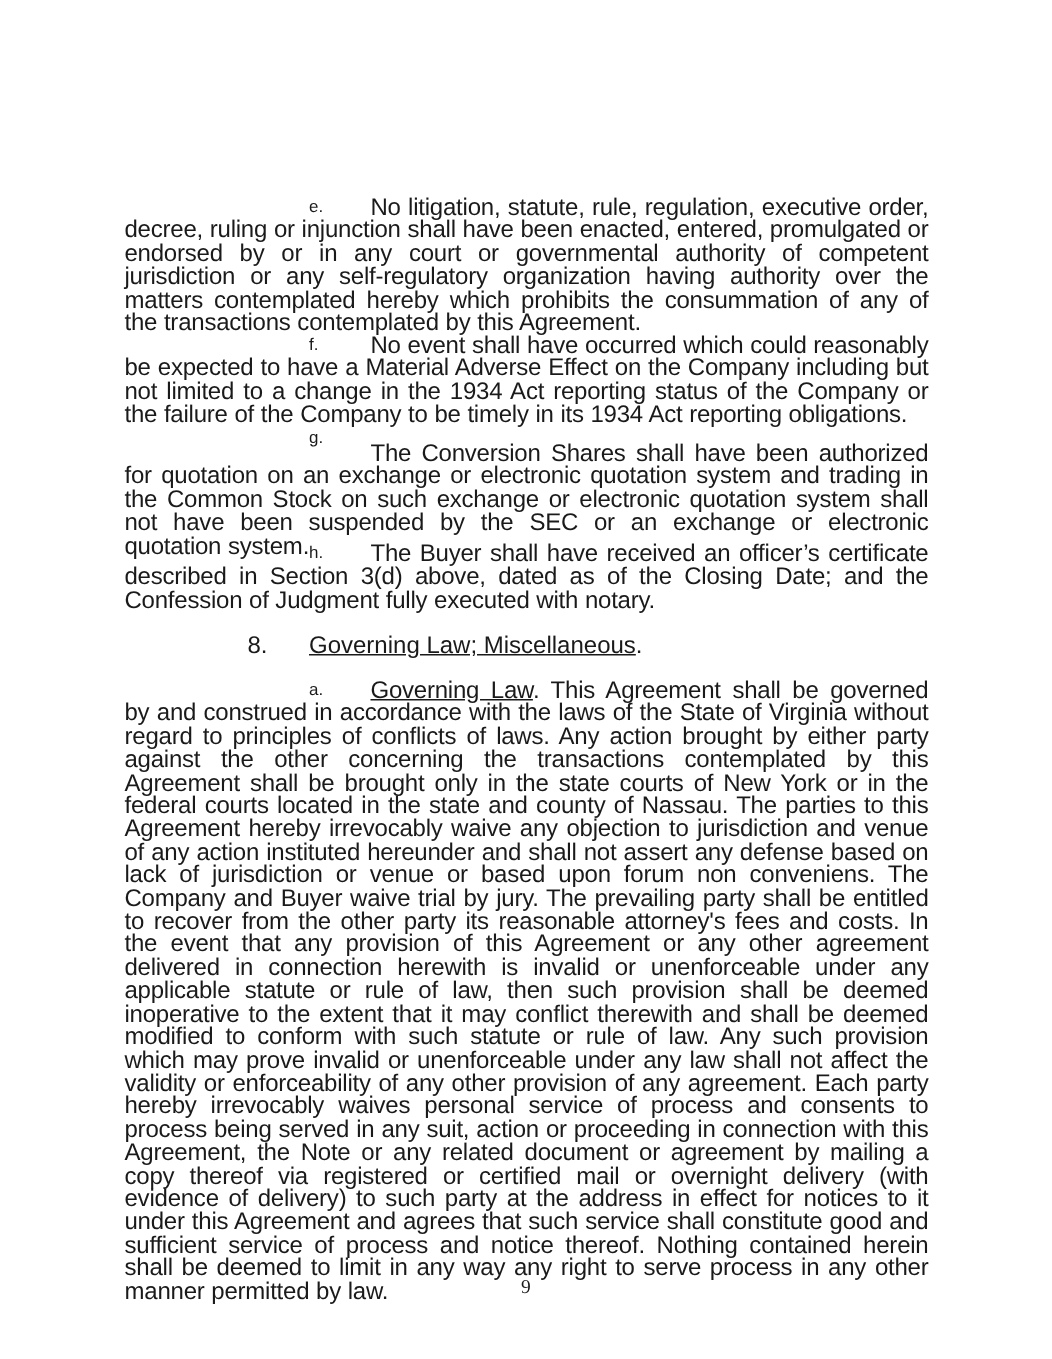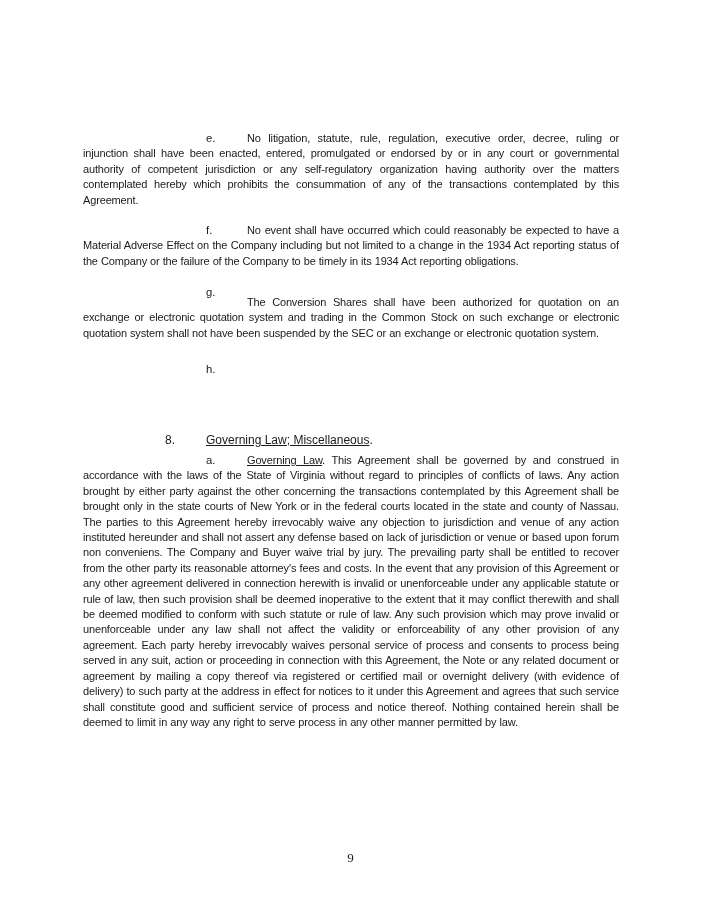--- a/index.html
+++ b/index.html
@@ -3,29 +3,29 @@
   <meta charset="utf-8">
   <style>
     html, body { margin: 0; padding: 0; background: #ffffff; }
     body { width: 701px; height: 906px; position: relative; overflow: hidden; }
     .page {
       position: absolute; left: 0; top: 0; width: 701px; height: 906px; background: #fff;
       font-family: "Liberation Sans", sans-serif; color: #1a1a1a;
     }
     .para {
       position: absolute; left: 83px; width: 536px;
-      font-size: 11px; line-height: 15.4px; text-align: justify;
+      font-size: 16px; line-height: 15.4px; text-align: justify;
       letter-spacing: -0.15px; word-spacing: 0.2px;
     }
     .marker { position: absolute; font-size: 11.3px; line-height: 15.4px; }
     .first-line-indent { text-indent: 164px; }
     .u { text-decoration: underline; }
     .i { }
     .heading {
-      position: absolute; left: 165px; top: 423px; font-size: 12px; line-height: 15.4px; margin-top: 10px;
+      position: absolute; left: 165px; top: 423px; font-size: 16px; line-height: 15.4px;
     }
     .heading .num { display: inline-block; width: 41px; }
     .pagenum {
       position: absolute; left: 0; width: 701px; top: 850px; text-align: center;
       font-family: "Liberation Serif", serif; font-size: 13px;
     }
   </style>
 </head>
 <body>
 
@@ -34,20 +34,21 @@
   <span class="marker" style="left:206px; top:131px;">e.</span>
   <div class="para first-line-indent" style="top:131px;">No litigation, statute, rule, regulation, executive order, decree, ruling or injunction shall have been enacted, entered, promulgated or endorsed by or in any court or governmental authority of competent jurisdiction or any self-regulatory organization having authority over the matters contemplated hereby which prohibits the consummation of any of the transactions contemplated by this Agreement.</div>
 
   <span class="marker" style="left:206px; top:223px;">f.</span>
   <div class="para first-line-indent" style="top:223px;">No event shall have occurred which could reasonably be expected to have a Material Adverse Effect on the Company including but not limited to a change in the 1934 Act reporting status of the Company or the failure of the Company to be timely in its 1934 Act reporting obligations.</div>
 
   <span class="marker" style="left:206px; top:285px;">g.</span>
   <div class="para first-line-indent" style="top:295px;">The Conversion Shares shall have been authorized for quotation on an exchange or electronic quotation system and trading in the Common Stock on such exchange or electronic quotation system shall not have been suspended by the SEC or an exchange or electronic quotation system.</div>
 
   <span class="marker" style="left:206px; top:362px;">h.</span>
+  <div class="para first-line-indent" style="top:362px;">The Buyer shall have received an officer’s certificate described in Section 3(d) above, dated as of the Closing Date; and the Confession of Judgment fully executed with notary.</div>
 
   <div class="heading">
     <span class="num">8.</span><span class="u">Governing Law; Miscellaneous</span><span>.</span>
   </div>
 
   <span class="marker" style="left:206px; top:453px;">a.</span>
   <div class="para first-line-indent" style="top:453px;"><span class="u">Governing Law</span><span>.  This Agreement shall be governed by and construed in accordance with the laws of the State of Virginia without regard to principles of conflicts of laws.  Any action brought by either party against the other concerning the transactions contemplated by this Agreement shall be brought only in the state courts of New York or in the federal courts located in the state and county of Nassau.  The parties to this Agreement hereby irrevocably waive any objection to jurisdiction and venue of any action instituted hereunder and shall not assert any defense based on lack of jurisdiction or venue or based upon </span><span class="i">forum non conveniens</span><span>.  The Company and Buyer waive trial by jury.  The prevailing party shall be entitled to recover from the other party its reasonable attorney's fees and costs.  In the event that any provision of this Agreement or any other agreement delivered in connection herewith is invalid or unenforceable under any applicable statute or rule of law, then such provision shall be deemed inoperative to the extent that it may conflict therewith and shall be deemed modified to conform with such statute or rule of law.  Any such provision which may prove invalid or unenforceable under any law shall not affect the validity or enforceability of any other provision of any agreement.  Each party hereby irrevocably waives personal service of process and consents to process being served in any suit, action or proceeding in connection with this Agreement, the Note or any related document or agreement by mailing a copy thereof via registered or certified mail or overnight delivery (with evidence of delivery) to such party at the address in effect for notices to it under this Agreement and agrees that such service shall constitute good and sufficient service of process and notice thereof.  Nothing contained herein shall be deemed to limit in any way any right to serve process in any other manner permitted by law.</span></div>
 
   <div class="pagenum">9</div>
 </div>

